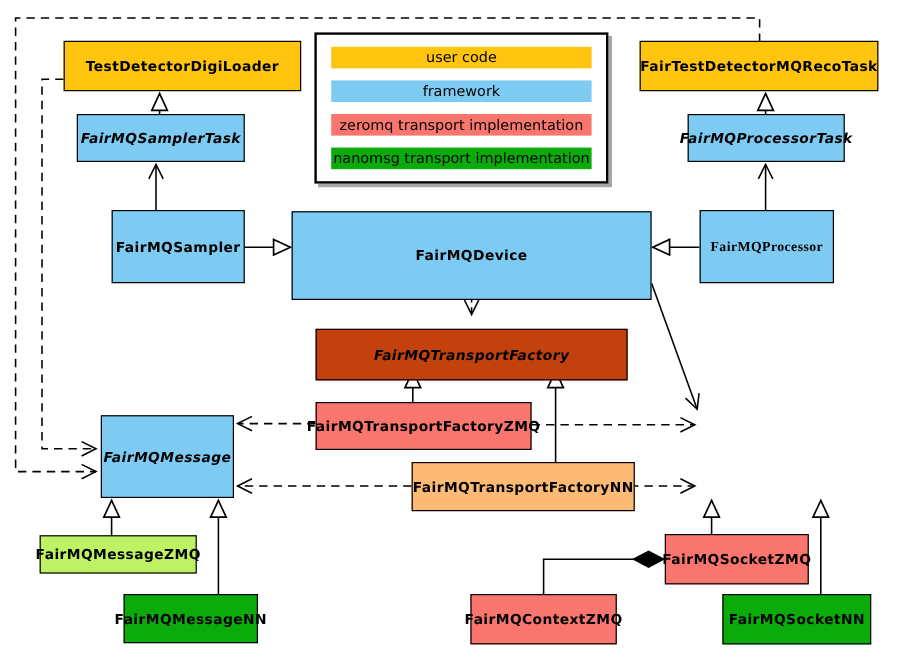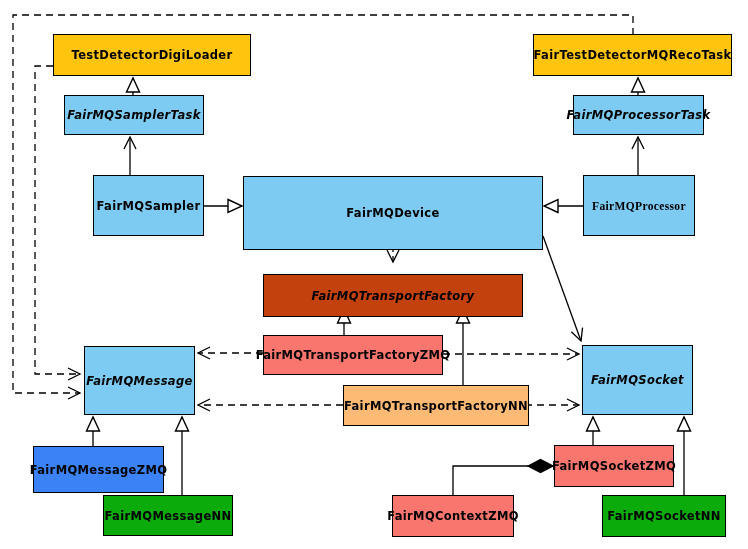--- a/index.html
+++ b/index.html
@@ -79,20 +79,26 @@
 
     <path d="M93,446 L93,417" marker-end="url(#tri)"></path>
     <path d="M182,495 L182,417" marker-end="url(#tri)"></path>
 
     <path d="M593,445 L593,417" marker-end="url(#tri)"></path>
     <path d="M684,495 L684,417" marker-end="url(#tri)"></path>
 
     <path d="M453,495 L453,466 L553,466" marker-end="url(#dia)"></path>
   </svg>
 
+  <div class="legend">
+    <div class="legend-item" style="background-color: rgb(255, 196, 13);">user code</div>
+    <div class="legend-item" style="background-color: rgb(125, 203, 242);">framework</div>
+    <div class="legend-item" style="background-color: rgb(248, 118, 109);">zeromq transport implementation</div>
+    <div class="legend-item" style="background-color: rgb(12, 171, 12);">nanomsg transport implementation</div>
+  </div>
 
   <div class="node" style="left: 53px; top: 34px; width: 198px; height: 42px; background-color: rgb(255, 196, 13);">TestDetectorDigiLoader</div>
 
   <div class="node" style="left: 533px; top: 34px; width: 199px; height: 42px; background-color: rgb(255, 196, 13);">FairTestDetectorMQRecoTask</div>
 
   <div class="node abstract" style="left: 64px; top: 95px; width: 140px; height: 40px; background-color: rgb(125, 203, 242);">FairMQSamplerTask</div>
 
   <div class="node abstract" style="left: 573px; top: 95px; width: 131px; height: 40px; background-color: rgb(125, 203, 242);">FairMQProcessorTask</div>
 
   <div class="node" style="left: 73px; top: 175px; width: 111px; height: 61px; background-color: rgb(125, 203, 242); margin-left: 20px;">FairMQSampler</div>
@@ -102,25 +108,24 @@
   <div class="node" style="left: 583px; top: 175px; width: 112px; height: 61px; background-color: rgb(125, 203, 242); font-family: Liberation Serif, serif;">FairMQProcessor</div>
 
   <div class="node abstract" style="left: 263px; top: 264px; width: 260px; height: 43px; background-color: #c2410c; margin-top: 10px;">FairMQTransportFactory</div>
 
   <div class="node" style="left: 263px; top: 335px; width: 180px; height: 40px; background-color: rgb(248, 118, 109);">FairMQTransportFactoryZMQ</div>
 
   <div class="node" style="left: 343px; top: 385px; width: 186px; height: 41px; background-color: #fdba74;">FairMQTransportFactoryNN</div>
 
   <div class="node abstract" style="left: 84px; top: 346px; width: 111px; height: 69px; background-color: rgb(125, 203, 242);">FairMQMessage</div>
 
-  <div class="node abstract" style="left: 582px; top: 345px; width: 111px; height: 70px; background-color: rgb(125, 203, 242);">FairMQSocket</div>
 
-  <div class="node" style="left: 33px; top: 446px; width: 131px; height: 47px; background-color: #3b82f6;">FairMQMessageZMQ</div>
+  <div class="node" style="left: 33px; top: 446px; width: 131px; height: 32px; background-color: #bef264;">FairMQMessageZMQ</div>
 
-  <div class="node" style="left: 103px; top: 495px; width: 130px; height: 41px; background-color: rgb(12, 171, 12);">FairMQMessageNN</div>
+  <div class="node" style="left: 103px; top: 495px; width: 112px; height: 41px; background-color: rgb(12, 171, 12);">FairMQMessageNN</div>
 
   <div class="node" style="left: 554px; top: 445px; width: 120px; height: 42px; background-color: rgb(248, 118, 109);">FairMQSocketZMQ</div>
 
   <div class="node" style="left: 392px; top: 495px; width: 122px; height: 42px; background-color: rgb(248, 118, 109);">FairMQContextZMQ</div>
 
   <div class="node" style="left: 602px; top: 495px; width: 124px; height: 42px; background-color: rgb(12, 171, 12);">FairMQSocketNN</div>
 
 </div>
 
 </body></html>

